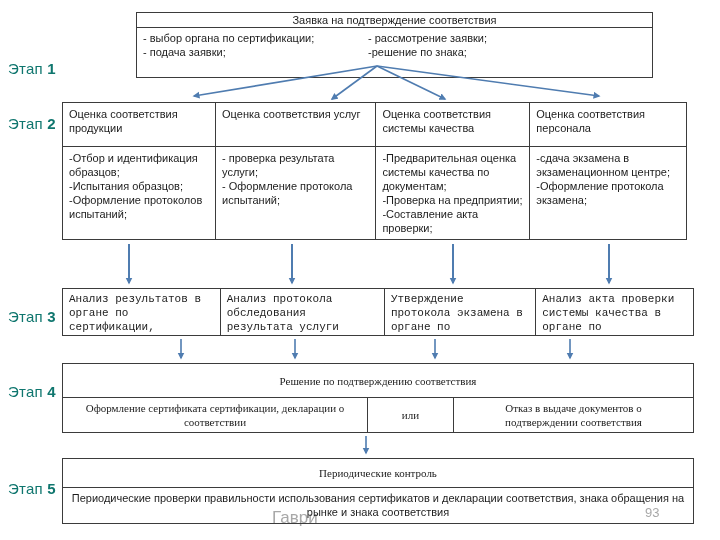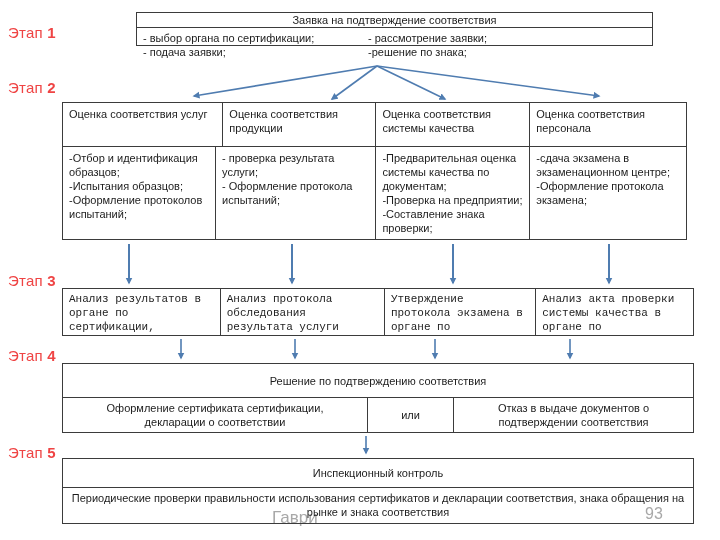--- a/index.html
+++ b/index.html
@@ -2,29 +2,29 @@
 <html><head>
 <meta charset="utf-8">
 <style>
   html,body{margin:0;padding:0;background:#fff;}
   #slide{
     position:relative;width:720px;height:540px;background:#ffffff;
     font-family:"Liberation Sans","DejaVu Sans",sans-serif;
     color:#1c1c1c;overflow:hidden;
   }
   .abs{position:absolute;box-sizing:border-box;}
-  .stage-label{font-size:15px;letter-spacing:.2px;color:#ef4444;}
+  .stage-label{font-size:15px;letter-spacing:.2px;color:#0f766e;margin-top:36px;}
   .stage-label b{font-weight:700;}
   .bordered{border:1px solid #3b3b3b;background:transparent;}
   .t11{font-size:11px;line-height:14px;}
   .pre{white-space:pre-line;}
   .center{text-align:center;}
-  .vcenter{display:flex;align-items:center;justify-content:center;}
+  .vcenter{display:flex;align-items:center;justify-content:center;font-family:Liberation Serif, serif;}
   
-  #app-box{left:136px;top:12px;width:517px;height:34px;padding-left:32px;}
+  #app-box{left:136px;top:12px;width:517px;height:66px;padding-left:32px;}
   #app-title{left:0;top:0;width:100%;height:15px;border-bottom:1px solid #3b3b3b;
     display:flex;align-items:center;justify-content:center;}
   #app-left{left:6px;top:18px;width:230px;}
   #app-right{left:231px;top:18px;width:240px;}
   
   .tbl-cell{border-right:1px solid #3b3b3b;padding:4px 6px;overflow:hidden;}
   .tbl-cell:last-child{border-right:none;}
   #tbl{left:62px;top:102px;width:625px;height:138px;display:flex;flex-direction:column;}
   #tbl-head{display:flex;height:46px;border-bottom:1px solid #3b3b3b;}
   #tbl-body{display:flex;flex:1;}
@@ -39,21 +39,21 @@
   #dec-title{height:33px;border-bottom:1px solid #3b3b3b;}
   #dec-bottom{display:flex;flex:1;}
   #dec-issue{width:276px;border-right:1px solid #3b3b3b;padding:2px 14px;}
   #dec-or{width:85px;border-right:1px solid #3b3b3b;}
   #dec-refuse{flex:1;padding:2px 14px;}
   
   #insp{left:62px;top:458px;width:632px;height:66px;display:flex;flex-direction:column;z-index:2;}
   #insp-title{height:28px;border-bottom:1px solid #3b3b3b;}
   #insp-body{flex:1;padding:3px 8px;}
   #footer-author{left:272px;top:508px;color:#a8a8a8;font-size:17px;z-index:1;}
-  #page-number{left:645px;top:505px;color:#a8a8a8;font-size:16px;z-index:1;}
+  #page-number{left:645px;top:505px;color:#a8a8a8;font-size:13px;z-index:1;}
   svg{position:absolute;left:0;top:0;}
 </style>
 </head>
 <body>
 
 <div id="slide">
 
   <div class="abs stage-label" style="left:8px;top:24px;"><span>Этап</span>&nbsp;<b>1</b></div>
   <div class="abs stage-label" style="left:8px;top:79px;"><span>Этап</span>&nbsp;<b>2</b></div>
   <div class="abs stage-label" style="left:8px;top:272px;"><span>Этап</span>&nbsp;<b>3</b></div>
@@ -96,34 +96,34 @@
       <line x1="570" y1="339" x2="570" y2="358" marker-end="url(#ah)"></line>
     </g>
 
     <g stroke="#4f7cb0" stroke-width="1.6" fill="none">
       <line x1="366" y1="436" x2="366" y2="453" marker-end="url(#ah)"></line>
     </g>
   </svg>
 
   <div id="tbl" class="abs bordered">
     <div id="tbl-head">
+      <div class="tbl-cell t11 w1">Оценка соответствия продукции</div>
       <div class="tbl-cell t11 w2">Оценка соответствия услуг</div>
-      <div class="tbl-cell t11 w1">Оценка соответствия продукции</div>
       <div class="tbl-cell t11 w3">Оценка соответствия системы качества</div>
       <div class="tbl-cell t11 w4">Оценка соответствия персонала</div>
     </div>
     <div id="tbl-body">
       <div class="tbl-cell t11 pre w1">-Отбор и идентификация образцов;
 -Испытания образцов;
 -Оформление протоколов испытаний;</div>
       <div class="tbl-cell t11 pre w2">- проверка результата услуги;
 - Оформление протокола испытаний;</div>
       <div class="tbl-cell t11 pre w3">-Предварительная оценка системы качества по документам;
 -Проверка на предприятии;
--Составление знака проверки;</div>
+-Составление акта проверки;</div>
       <div class="tbl-cell t11 pre w4">-сдача экзамена в экзаменационном центре;
 -Оформление протокола экзамена;</div>
     </div>
   </div>
 
   <div id="an-row" class="abs bordered">
     <div class="an-cell t11 aw1">Анализ результатов в органе по сертификации, отраженных в протоколе</div>
     <div class="an-cell t11 aw2">Анализ протокола обследования результата услуги</div>
     <div class="an-cell t11 aw4">Утверждение протокола экзамена в органе по сертификации</div>
     <div class="an-cell t11 aw3">Анализ акта проверки системы качества в органе по сертификации</div>
@@ -135,17 +135,17 @@
       <div id="dec-issue" class="t11 vcenter center">Оформление сертификата сертификации, декларации о соответствии</div>
       <div id="dec-or" class="t11 vcenter">или</div>
       <div id="dec-refuse" class="t11 vcenter center">Отказ в выдаче документов о подтверждении соответствия</div>
     </div>
   </div>
 
   <div class="abs" id="footer-author">Гаври</div>
   <div class="abs" id="page-number">93</div>
 
   <div id="insp" class="abs bordered">
-    <div id="insp-title" class="t11 vcenter">Инспекционный контроль</div>
+    <div id="insp-title" class="t11 vcenter">Периодические контроль</div>
     <div id="insp-body" class="t11 center">Периодические проверки правильности использования сертификатов и декларации соответствия, знака обращения на рынке и знака соответствия</div>
   </div>
 
 </div>
 
 </body></html>

